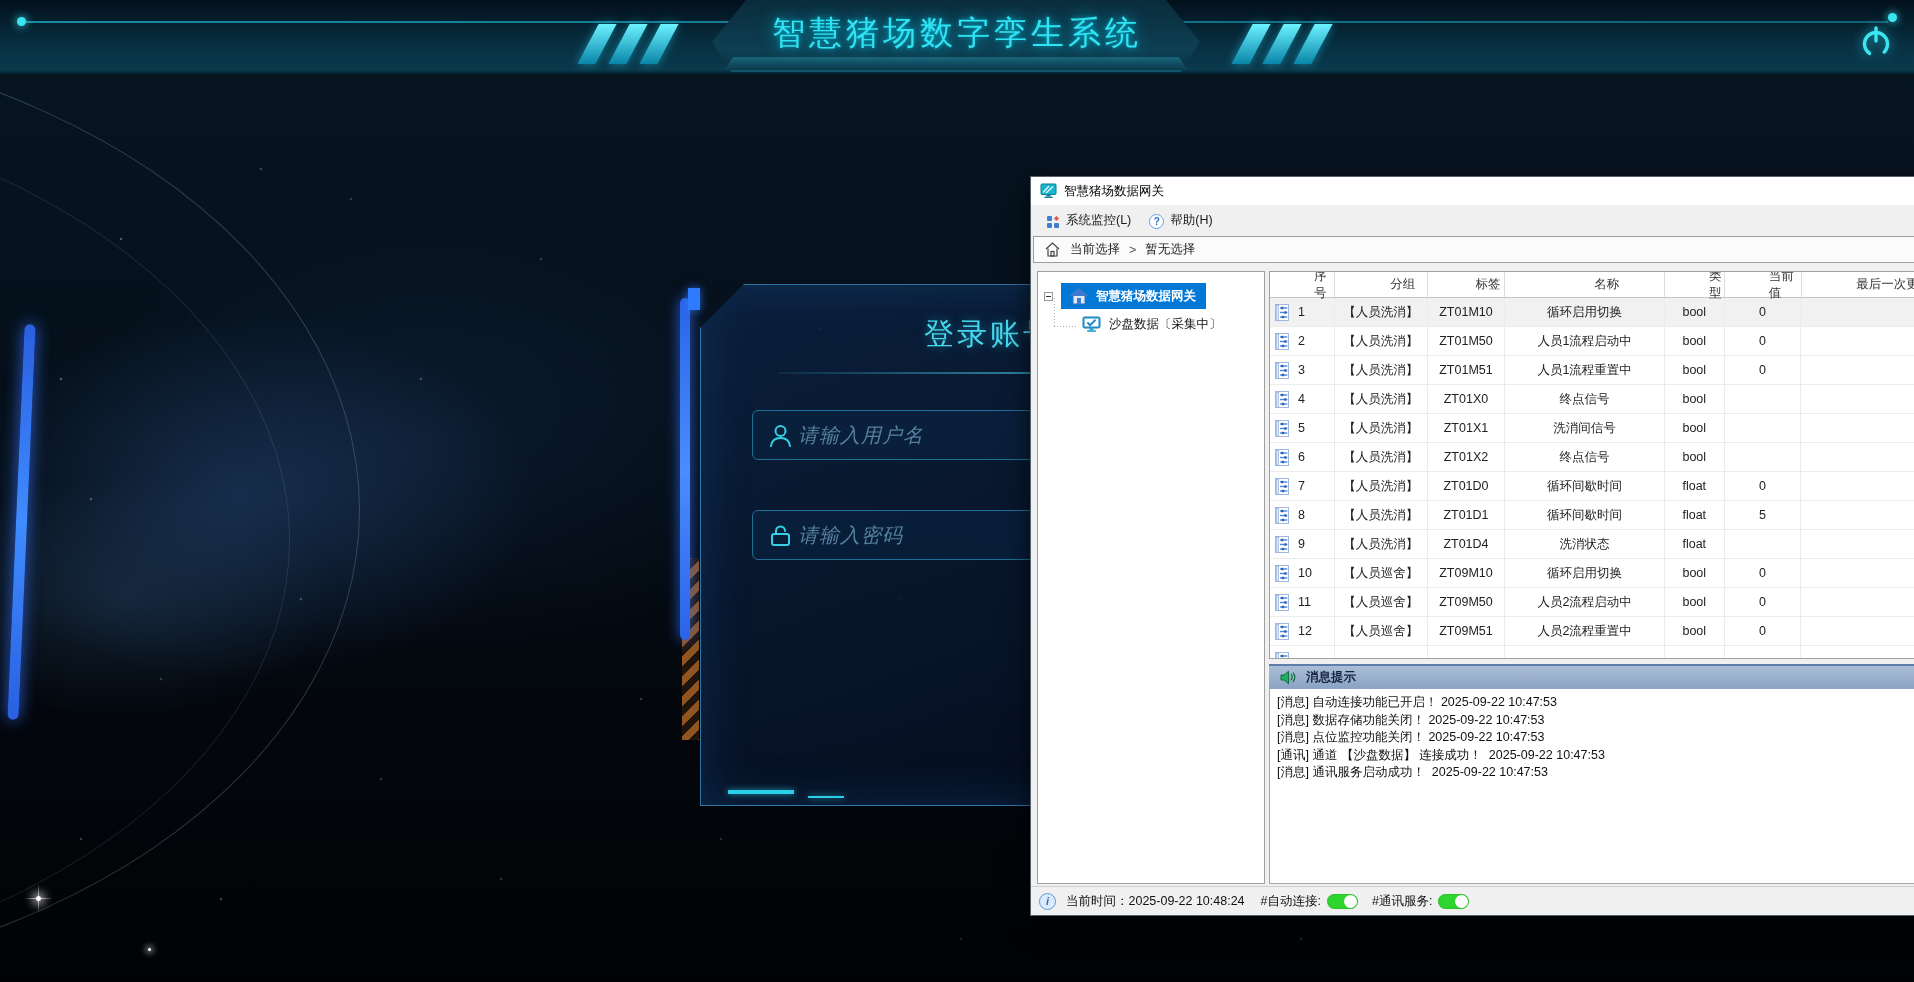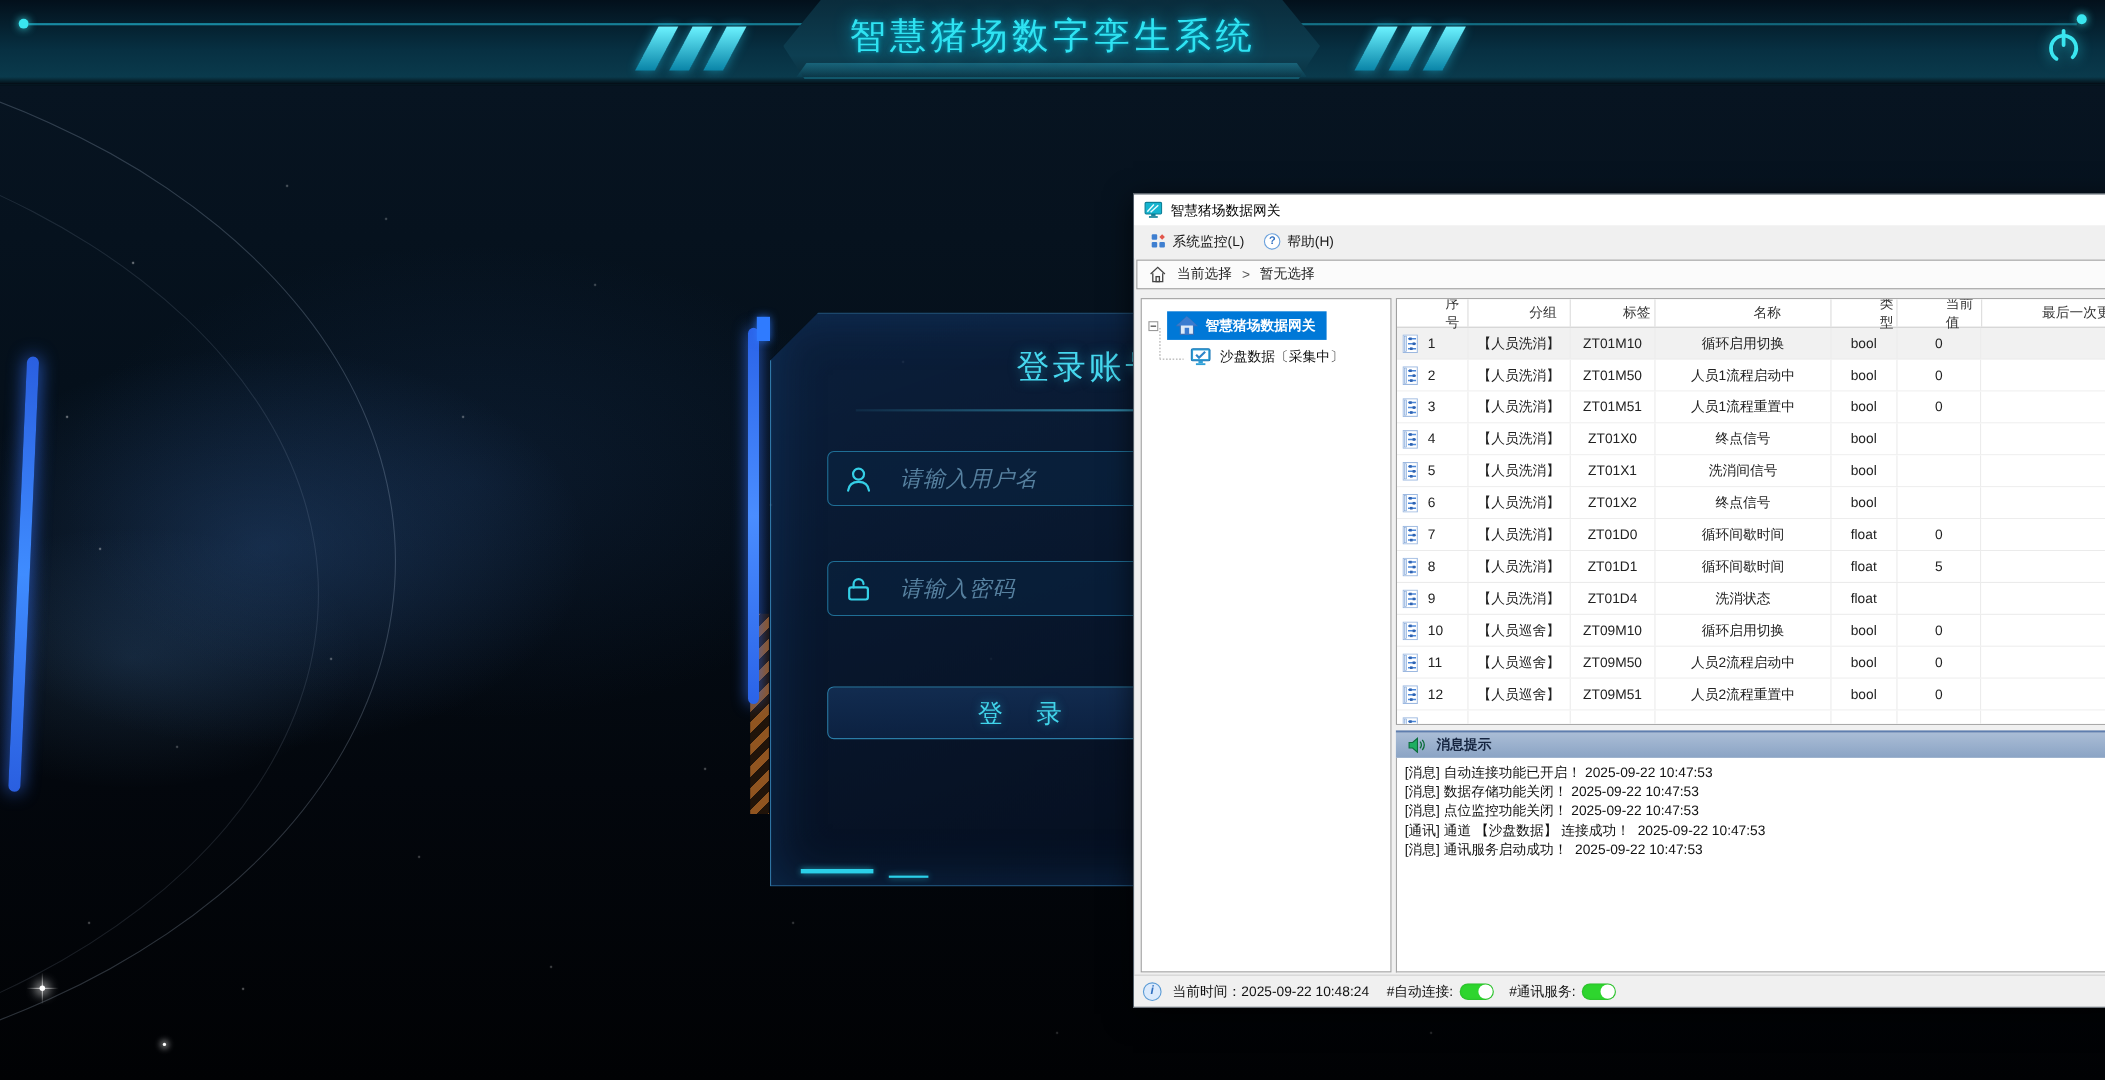--- a/index.html
+++ b/index.html
@@ -79,41 +79,41 @@
     clip-path:polygon(44px 0,100% 0,100% 100%,0 100%,0 44px);
     box-shadow:inset 0 0 46px rgba(22,84,150,.35); }
   .lp-notch { position:absolute; left:10px; top:6px; width:12px; height:22px; background:#2f7bff;
     box-shadow:0 0 8px rgba(47,123,255,.8); }
   .lp-title { position:absolute; left:246px; top:32px; font-size:30px; letter-spacing:3px;
     color:#46d8ef; text-shadow:0 0 10px rgba(40,200,235,.5); }
   .lp-divider { position:absolute; left:100px; top:90px; width:324px; height:2px;
     background:linear-gradient(90deg,rgba(70,200,235,.08),rgba(70,200,235,.75)); }
   .lp-field { position:absolute; left:74px; width:350px; height:50px;
     border:1px solid #1f6e95; border-radius:6px; background:rgba(10,36,66,.55);
-    display:flex; align-items:center; padding-left:14px; gap:24px; }
+    display:flex; align-items:center; padding-left:14px; gap:4px; }
   .lp-field .ph { font-size:20px; font-style:italic; color:#56809f; letter-spacing:1px; }
   .lp-user { top:128px; } .lp-pass { top:228px; }
   .lp-btn { position:absolute; left:74px; top:342px; width:350px; height:48px;
     border:1px solid #2a7ca6; border-radius:6px; cursor:pointer;
     background:linear-gradient(180deg,rgba(26,62,110,.55),rgba(14,40,78,.65));
     display:flex; align-items:center; justify-content:center; }
   .lp-btn span { font-size:23px; letter-spacing:12px; color:#41d4ea; text-indent:12px;
     text-shadow:0 0 8px rgba(40,200,235,.5); }
   .lp-acc { position:absolute; background:#2bd0e8; box-shadow:0 0 6px rgba(40,208,232,.7); }
 
   
   .gw { position:absolute; left:1030px; top:176px; width:900px; height:740px; z-index:20;
     background:#f0f0f0; border:1px solid #55606b; box-shadow:0 6px 24px rgba(0,0,0,.65);
     font-size:12.5px; color:#1a1a1a; }
   .gw-titlebar { position:absolute; left:0; top:0; right:0; height:28px; background:#fff;
     display:flex; align-items:center; padding-left:9px; gap:7px; }
   .gw-title { font-size:12.5px; color:#000; }
   .gw-menubar { position:absolute; left:0; top:28px; right:0; height:30px; background:#f0f0f0;
     display:flex; align-items:center; padding-left:6px; }
-  .menu-item { display:flex; align-items:flex-start; gap:6px; padding:4px 9px; cursor:pointer; }
+  .menu-item { display:flex; align-items:flex-end; gap:6px; padding:4px 9px; cursor:pointer; }
   .gw-crumb { position:absolute; left:2px; top:59px; right:0; height:27px; background:#fbfbfb;
     border:1px solid #9f9f9f; display:flex; align-items:center; padding-left:10px; gap:9px; color:#222; }
   .crumb-sep { color:#555; }
 
   .gw-tree { position:absolute; left:6px; top:94px; width:228px; height:613px; background:#fff;
     border:1px solid #a0a0a0; }
   .tree-root-row { position:absolute; left:6px; top:10px; display:flex; align-items:center; height:28px; }
   .tree-expander { width:9px; height:9px; border:1px solid #9a9a9a; background:#fff; position:relative; margin-right:8px; }
   .tree-expander::after { content:""; position:absolute; left:1px; top:3px; width:5px; height:1px; background:#333; }
   .tree-root-sel { display:flex; align-items:center; gap:7px; background:#0078d7; color:#fff;
@@ -213,23 +213,20 @@
   <div class="lp-field lp-pass">
     <span>
       <svg width="27" height="27" viewBox="0 0 27 27" fill="none" stroke="#35cfe6" stroke-width="2">
         <rect x="5" y="12" width="17" height="11" rx="2"></rect>
         <path d="M9 12 v-3 a4.5 4.5 0 0 1 9 0" stroke-linecap="round"></path>
       </svg>
     </span>
     <span class="ph">请输入密码</span>
   </div>
 
-  <div class="lp-btn">
-    <span>登 录</span>
-  </div>
   <div class="lp-acc" style="left:50px; top:508px; width:66px; height:4px;"></div>
   <div class="lp-acc" style="left:130px; top:514px; width:36px; height:2px;"></div>
 </div>
 
 <div class="gw">
 
   <div class="gw-titlebar">
     <span>
       <svg width="17" height="16" viewBox="0 0 17 16">
         <rect x="1" y="1" width="15" height="10.5" rx="1" fill="#15b4cf" stroke="#0d7e96"></rect>

